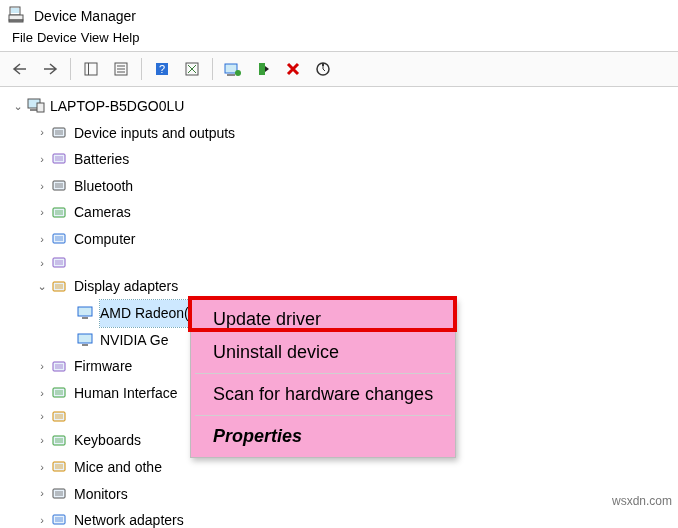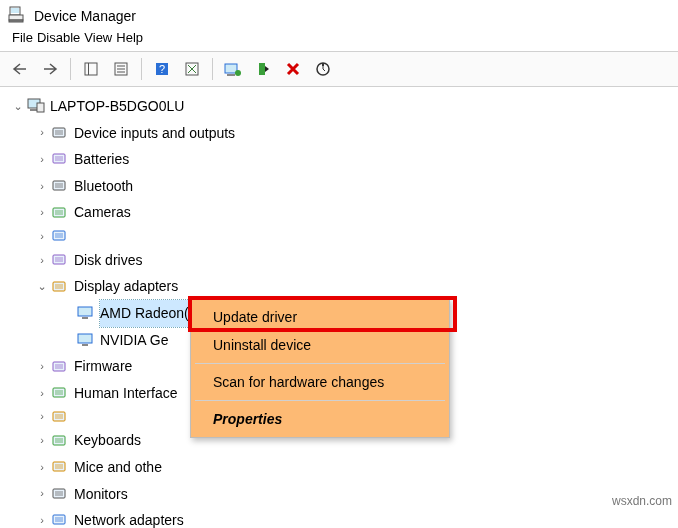--- a/index.html
+++ b/index.html
@@ -58,25 +58,25 @@
   .ic { display:inline-flex; width:20px; height:18px; align-items:center; justify-content:center; margin-right:4px; }
   .sel {
     background:#cde8ff;
     outline:1px dotted #7ab;
   }
   .indent0 { padding-left: 4px; }
   .indent1 { padding-left: 28px; }
   .indent2 { padding-left: 54px; }
   .ctxmenu {
     position:absolute;
-    background:#fdba74;
+    background:#f9a8d4;
     border:1px solid #bdbdbd;
     box-shadow: 2px 3px 6px rgba(0,0,0,.25);
     padding:4px 2px;
-    font-size:14px;
+    font-size:18px;
     min-width: 260px;
   }
   .ctxitem {
     padding:6px 20px 6px 20px;
     cursor: default;
   }
   .ctxsep { height:1px; background:#d0d0d0; margin:4px 2px; }
   .ctxitem.bold { font-weight:700;font-style:italic; }
   .highlight-box {
     position:absolute;
@@ -100,21 +100,21 @@
       <rect x="3" y="2" width="8" height="5" fill="#cdeaf7"></rect>
       <rect x="1" y="9" width="14" height="5" fill="#eee" stroke="#555"></rect>
       <rect x="1" y="14" width="14" height="2" fill="#888" stroke="#555"></rect>
     </svg>
   </span>
   <span class="title">Device Manager</span>
 </div>
 
 <div class="menubar">
   <span>File</span>
-  <span>Disable</span>
+  <span>Device</span>
   <span>View</span>
   <span>Help</span>
 </div>
 
 <div class="toolbar">
   <div class="tbtn">
     <svg width="16" height="14">
         <path d="M8 2 L2 7 L8 12 M2 7 H14" stroke="#555" stroke-width="1.5" fill="none"></path>
       </svg>
   </div>
@@ -234,30 +234,30 @@
     <span>Cameras</span>
   </div>
       <div class="node indent1">
     <span class="tw">›</span>
     <span class="ic">
           <svg width="18" height="16">
             <rect x="2" y="3" width="12" height="9" rx="1" fill="#e8f2fb" stroke="#2a6fd6"></rect>
             <rect x="4" y="5" width="8" height="5" fill="#2a6fd6" opacity=".35"></rect>
           </svg>
         </span>
+    <span>Computer</span>
   </div>
       <div class="node indent1">
     <span class="tw">›</span>
     <span class="ic">
           <svg width="18" height="16">
             <rect x="2" y="3" width="12" height="9" rx="1" fill="#e8f2fb" stroke="#8b5fc7"></rect>
             <rect x="4" y="5" width="8" height="5" fill="#8b5fc7" opacity=".35"></rect>
           </svg>
         </span>
-    <span>Disk drives</span>
   </div>
       <div class="node indent1">
     <span class="tw">⌄</span>
     <span class="ic">
           <svg width="18" height="16">
             <rect x="2" y="3" width="12" height="9" rx="1" fill="#e8f2fb" stroke="#d48b00"></rect>
             <rect x="4" y="5" width="8" height="5" fill="#d48b00" opacity=".35"></rect>
           </svg>
         </span>
     <span>Display adapters</span>

